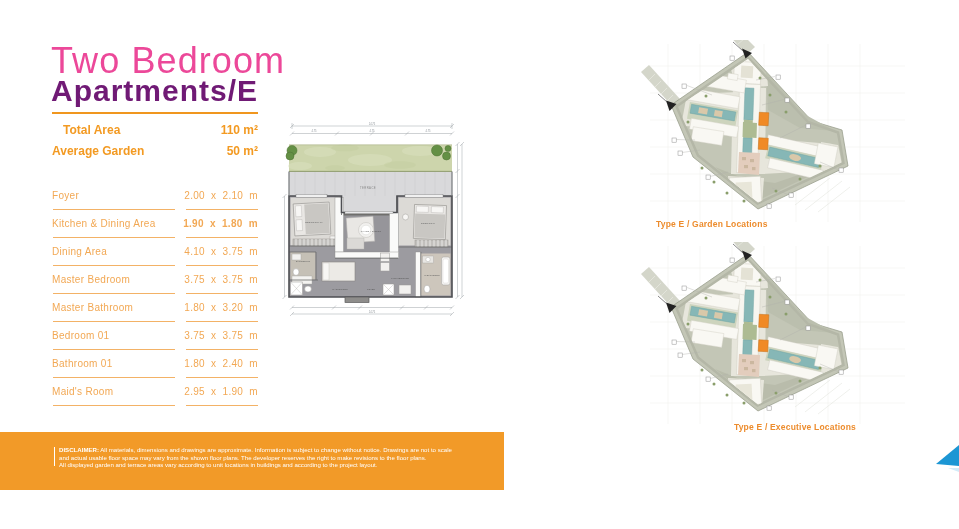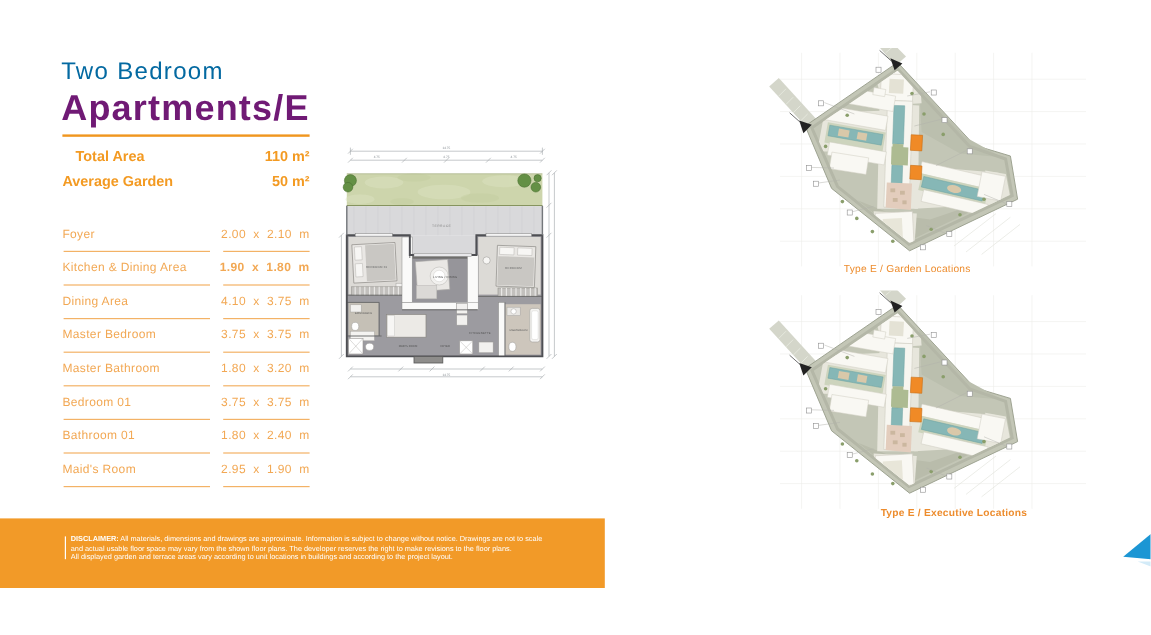--- a/index.html
+++ b/index.html
@@ -2,21 +2,21 @@
 <html><head>
 <meta charset="utf-8">
 <style>
   html,body{margin:0;padding:0;}
   body{width:959px;height:529px;background:#ffffff;font-family:"Liberation Sans",sans-serif;overflow:hidden;position:relative;}
   .abs{position:absolute;}
 </style>
 </head>
 <body>
 
-<div class="abs" style="left:51px;top:45px;font-size:20px;line-height:31px;color:#0369a1;letter-spacing:1.1px;">Two Bedroom</div>
+<div class="abs" style="left:51px;top:45px;font-size:36px;line-height:31px;color:#ec4899;letter-spacing:1.1px;">Two Bedroom</div>
 
 <div class="abs" style="left:51px;top:75px;font-size:30px;line-height:31px;color:#701a75;font-weight:bold;letter-spacing:1.0px;">Apartments/E</div>
 
 <div class="abs" style="left:52px;top:112px;width:206px;height:2px;background:#F0961E;"></div>
 
 <div class="abs" style="left:52px;top:120px;width:206px;font-size:12px;font-weight:bold;color:#F39A22;">
 
   <div style="position:relative;height:20.5px;line-height:20.5px;margin-left:11px;">Total Area<span style="position:absolute;right:0;">110 m²</span></div>
 
   <div style="position:relative;height:20.5px;line-height:20.5px;">Average Garden<span style="position:absolute;right:0;">50 m²</span></div>
@@ -534,21 +534,21 @@
   <g stroke="#dfe0d8" stroke-width="0.5">
     <line x1="795" y1="205" x2="830" y2="178"></line>
           <line x1="805" y1="210" x2="842" y2="181"></line>
     <line x1="818" y1="212" x2="850" y2="187"></line>
   </g>
 </g>
 </defs>
 <use href="#siteplan"></use>
 </svg>
 
-<div class="abs" style="left:656px;top:219px;width:200px;text-align:center;font-size:8.5px;font-weight:normal;color:#ED8C2D;letter-spacing:0.2px;">Type E / Garden Locations</div>
+<div class="abs" style="left:656px;top:219px;width:200px;text-align:left;font-size:8.5px;font-weight:bold;color:#ED8C2D;letter-spacing:0.2px;">Type E / Garden Locations</div>
 
 <svg class="abs" style="left:640px;top:242px;" width="280" height="190" viewBox="640 40 280 190" xmlns="http://www.w3.org/2000/svg">
 <use href="#siteplan"></use>
 </svg>
 
 <div class="abs" style="left:656px;top:422px;width:200px;text-align:right;font-size:8.5px;font-weight:bold;color:#ED8C2D;letter-spacing:0.2px;">Type E / Executive Locations</div>
 
 <div class="abs" style="left:0;top:431.5px;width:503.5px;height:58.5px;background:#F29A28;"></div>
 
 <div class="abs" style="left:53.5px;top:447px;width:1px;height:19px;background:#ffffff;"></div>

